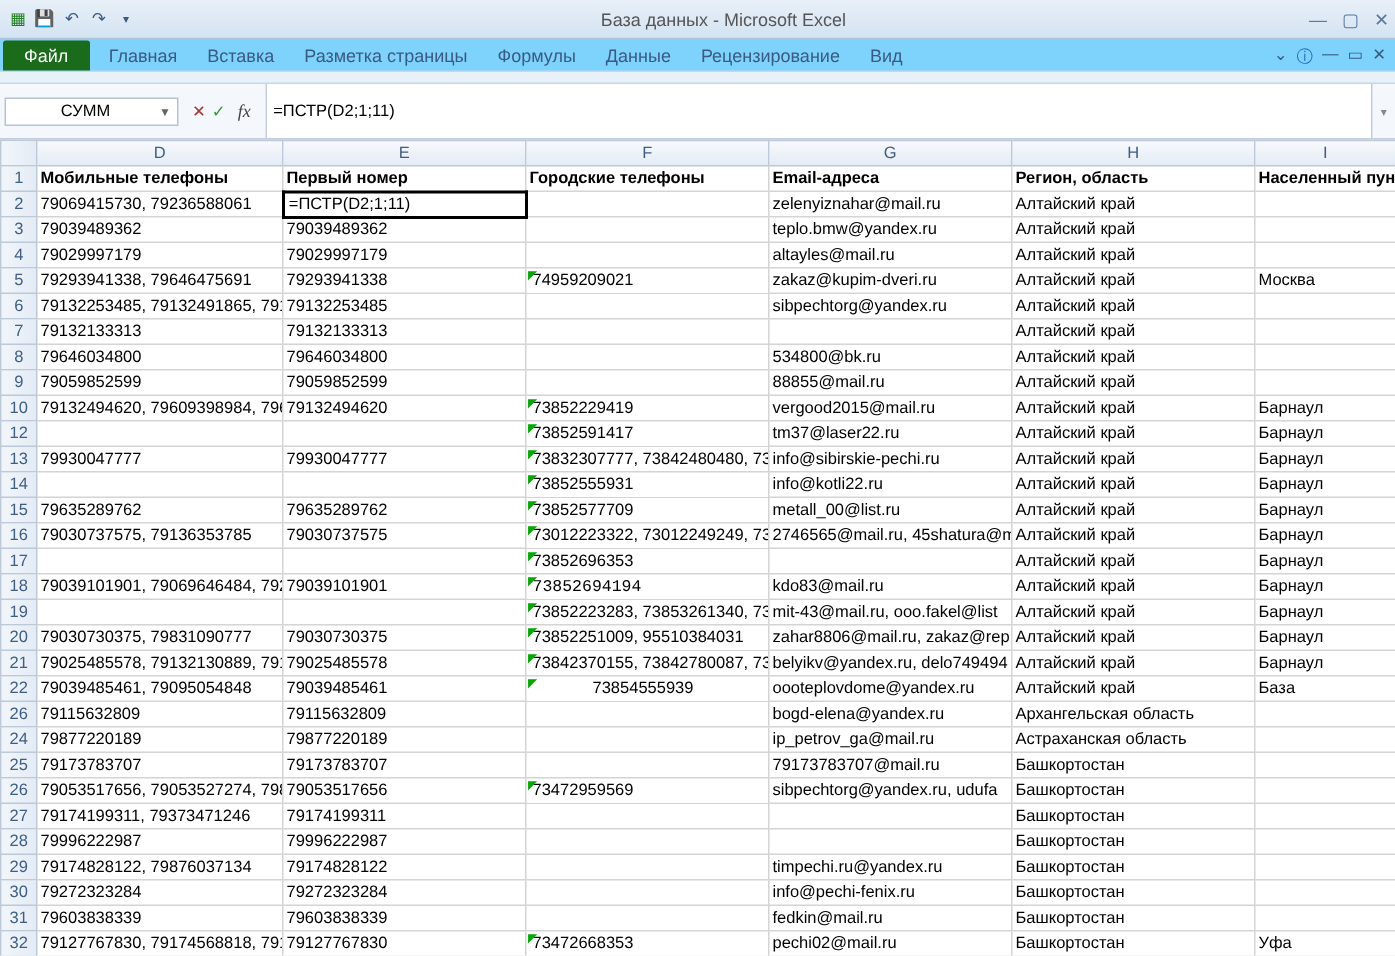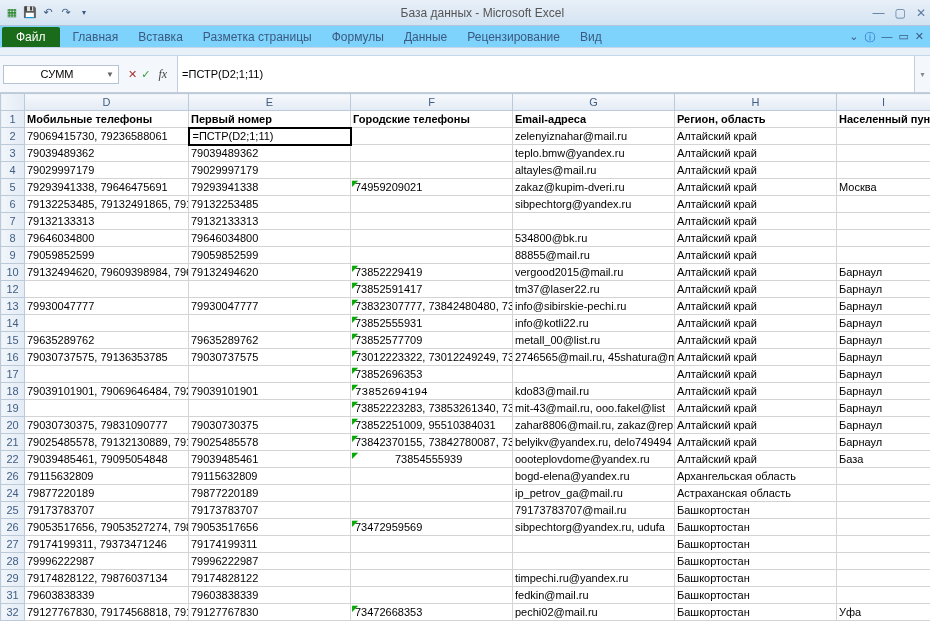--- a/index.html
+++ b/index.html
@@ -357,20 +357,29 @@
         <tr>
           <th class="row-h">29</th>
           <td>79174828122, 79876037134</td>
           <td>79174828122</td>
           <td></td>
           <td>timpechi.ru@yandex.ru</td>
           <td>Башкортостан</td>
           <td></td>
         </tr>
         <tr>
+          <th class="row-h">30</th>
+          <td>79272323284</td>
+          <td>79272323284</td>
+          <td></td>
+          <td>info@pechi-fenix.ru</td>
+          <td>Башкортостан</td>
+          <td></td>
+        </tr>
+        <tr>
           <th class="row-h">31</th>
           <td>79603838339</td>
           <td>79603838339</td>
           <td></td>
           <td>fedkin@mail.ru</td>
           <td>Башкортостан</td>
           <td></td>
         </tr>
         <tr>
           <th class="row-h">32</th>

